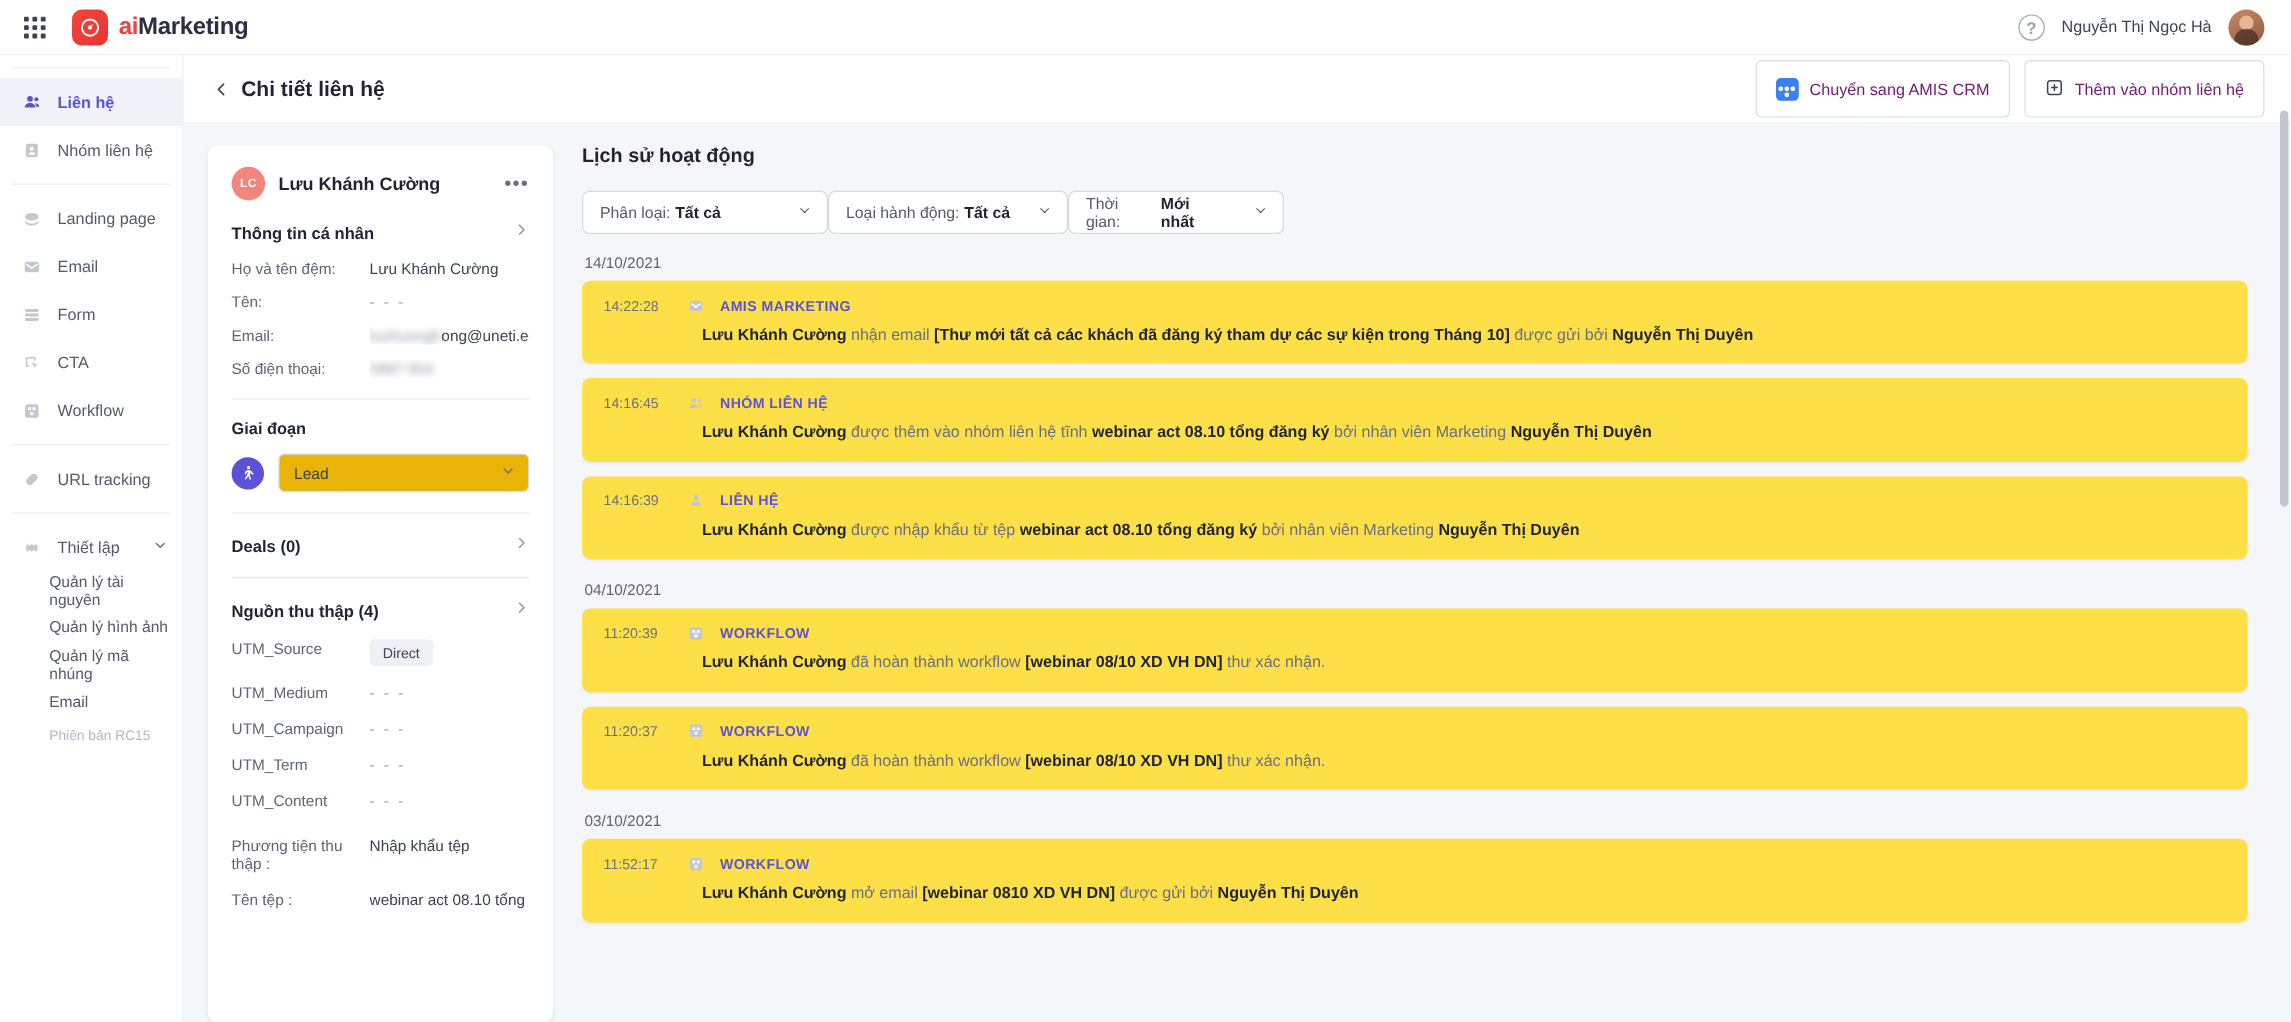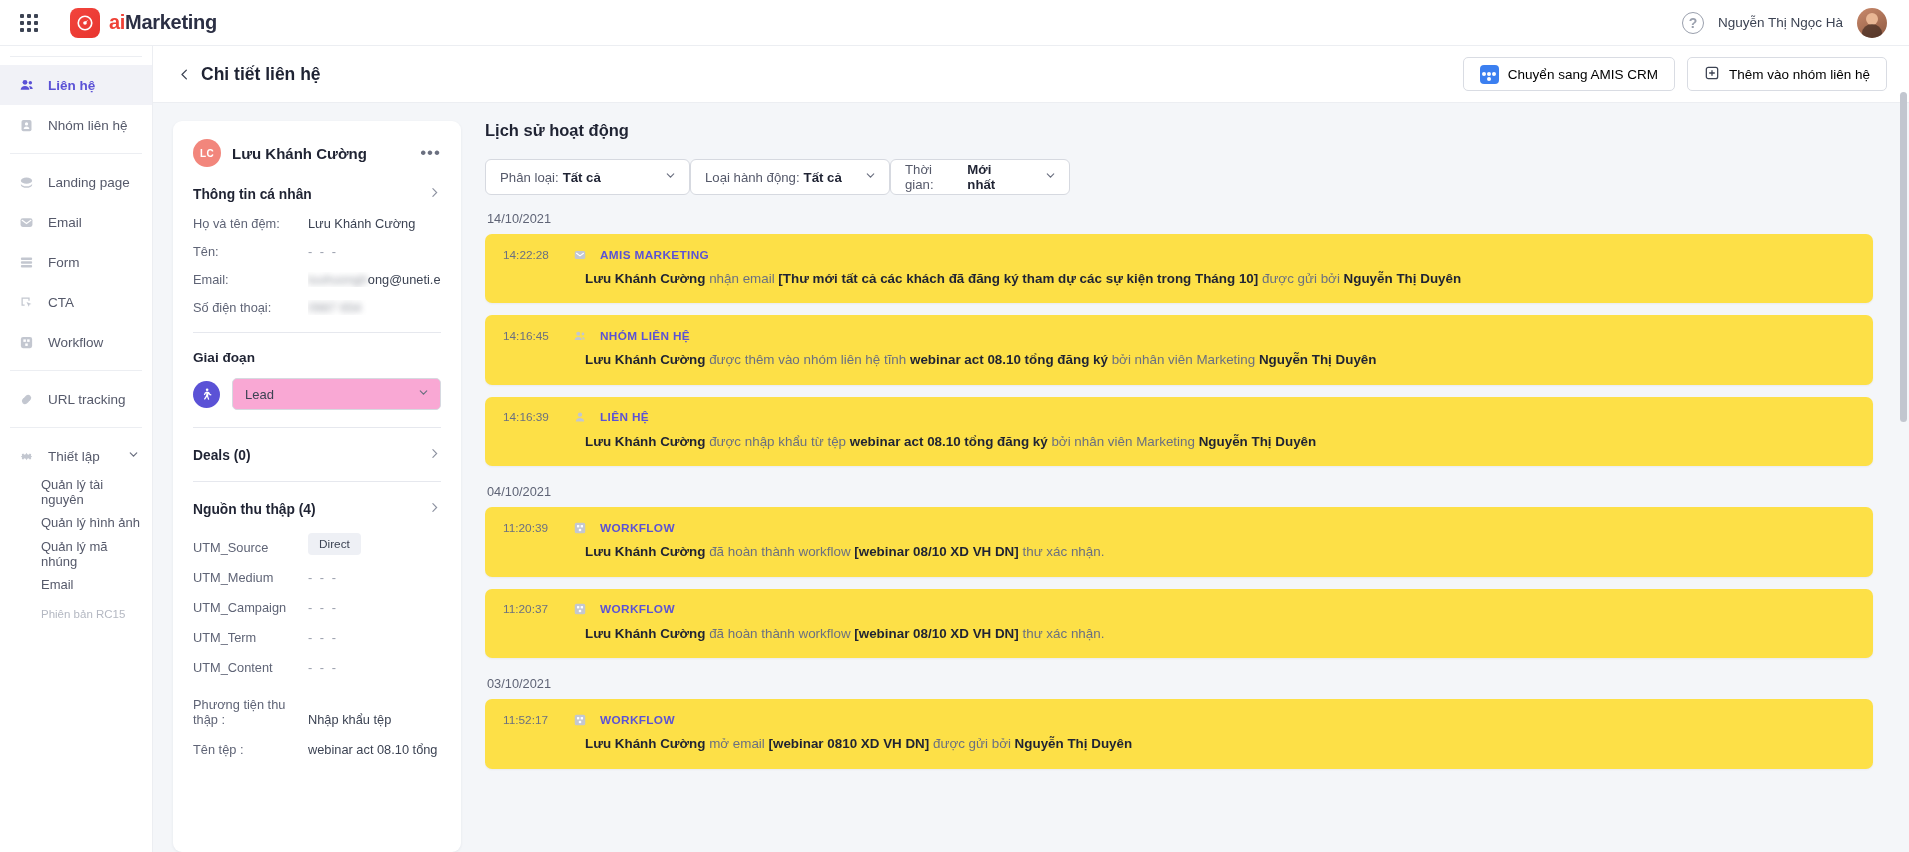--- a/index.html
+++ b/index.html
@@ -16,21 +16,21 @@
   .topbar {
     height: 46px; flex: 0 0 46px;
     background: #fff;
     border-bottom: 1px solid #eceef2;
     display: flex; align-items: center;
     padding: 0 22px 0 12px;
   }
   .grid-icon { width: 34px; height: 34px; display: flex; align-items: center; justify-content: center; cursor: pointer; border-radius: 4px; }
   .grid-icon .dots { display: grid; grid-template-columns: repeat(3, 4px); grid-template-rows: repeat(3, 4px); gap: 3px; }
   .grid-icon .dots i { width: 4px; height: 4px; background: #3c4353; border-radius: 1px; display: block; }
-  .brand { display: flex; align-items: center; gap: 9px; margin-left: 24px; cursor: pointer; }
+  .brand { display: flex; align-items: center; gap: 9px; margin-left: 14px; cursor: pointer; }
   .brand-mark {
     width: 30px; height: 30px; border-radius: 8px;
     background: linear-gradient(140deg,#f2453d 0%, #e8352f 100%);
     display: flex; align-items: center; justify-content: center;
   }
   .brand-text { font-size: 20px; font-weight: bold; letter-spacing: -0.3px; }
   .brand-text .ai { color: #ef4136; }
   .brand-text .mk { color: #2b2f44; }
   .topbar-right { margin-left: auto; display: flex; align-items: center; gap: 14px; }
   .help-icon {
@@ -93,23 +93,23 @@
     background: #fff;
     border-bottom: 1px solid #eceef2;
     display: flex; align-items: center;
     padding: 0 22px 0 20px;
   }
   .back-arrow { width: 22px; height: 22px; display:flex; align-items:center; justify-content:center; cursor: pointer; color:#3c4353; }
   .page-title { font-size: 17.5px; font-weight: bold; color: #1f2333; margin-left: 6px; }
   .head-actions { margin-left: auto; display: flex; gap: 12px; }
   .btn-outline {
     display: flex; align-items: center; gap: 9px;
-    height: 34px; padding: 0 16px;
+    height: 48px; padding: 0 16px;
     border: 1px solid #d9dce3; border-radius: 5px;
-    background: #fff; font-size: 13.5px; color: #000000; cursor: pointer;
+    background: #fff; font-size: 13.5px; color: #701a75; cursor: pointer;
     white-space: nowrap;
     text-align: right;
   }
   .crm-badge {
     width: 19px; height: 19px; border-radius: 4px;
     background: #3b7ff0; position: relative; flex: 0 0 19px;
     display:flex; align-items:center; justify-content:center;
   }
   .crm-badge i { display:block; width:4px; height:4px; border-radius:50%; background:#fff; box-shadow: 5px 0 0 #fff, -5px 0 0 #fff, 0 5px 0 #fff; }
 
@@ -155,24 +155,24 @@
   .stage-ico {
     width: 27px; height: 27px; border-radius: 50%;
     background: #5b52d6; flex: 0 0 27px;
     display: flex; align-items: center; justify-content: center;
   }
   .select-box {
     flex: 1 1 auto; height: 32px;
     border: 1px solid #d6d9e0; border-radius: 5px;
     display: flex; align-items: center;
     padding: 0 10px 0 12px; font-size: 13px; color: #3c4353;
-    background: #f9a8d4; cursor: pointer;
+    background: #eab308; cursor: pointer;
   }
   .select-box .chev { margin-left: auto; color: #6b7080; }
-  .utm-row { display: flex; align-items: flex-end; font-size: 12.8px; margin-top: 15px; }
+  .utm-row { display: flex; align-items: flex-start; font-size: 12.8px; margin-top: 15px; }
   .utm-row .k { color: #5f6476; width: 115px; flex: 0 0 115px; }
   .pill {
     background: #eef0f5; color: #3c4353;
     border-radius: 4px; font-size: 11.8px;
     padding: 4px 11px;
   }
   .utm-row .dash { color: #9aa0ad; letter-spacing: 2px; font-size: 12.8px; }
 
   
   .activity { flex: 1 1 auto; min-width: 0; padding-left: 24px; display: flex; flex-direction: column; overflow: hidden; }

